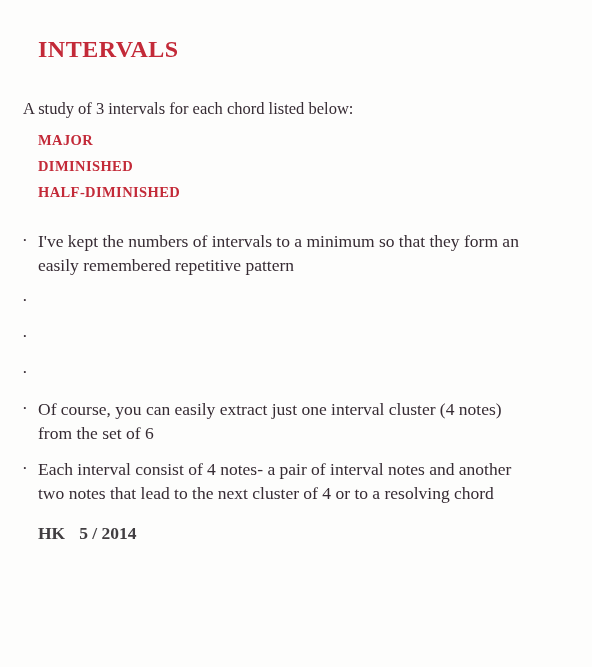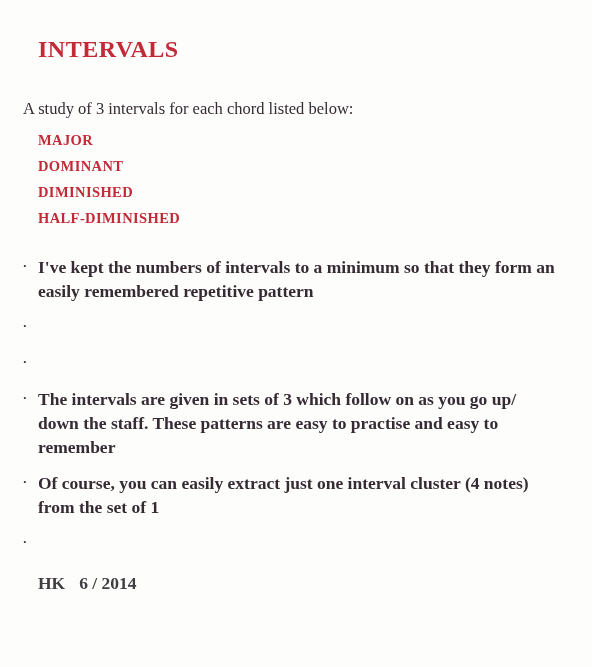--- a/index.html
+++ b/index.html
@@ -56,21 +56,20 @@
     font-size: 17px;
     line-height: 24px;
     color: #362b33;
     text-align: left;
   }
   .bullet-text {
     font-size: 17.5px;
     line-height: 24px;
     white-space: pre-line;
     color: #362b33;
-    font-weight: bold;
   }
   .footer {
     margin: 18px 0 0 38px;
     font-size: 17.5px;
     font-weight: bold;
     color: #413e41;
   }
   .footer-initials {
     margin-right: 14px;
   }
@@ -79,21 +78,20 @@
 <body>
 
 <div class="page">
 
   <h1 class="title">INTERVALS</h1>
 
   <p class="subtitle">A study of 3 intervals for each chord listed below:</p>
 
   <ul class="chord-list">
     <li class="chord-item">MAJOR</li>
-    <li class="chord-item">DOMINANT</li>
     <li class="chord-item">DIMINISHED</li>
     <li class="chord-item">HALF-DIMINISHED</li>
   </ul>
 
   <div class="bullets">
 
     <div class="bullet">
       <span class="bullet-dot">·</span>
       <span class="bullet-text">I've kept the numbers of intervals to a minimum so that they form an
 easily remembered repetitive pattern</span>
@@ -102,34 +100,33 @@
     <div class="bullet">
       <span class="bullet-dot">·</span>
     </div>
 
     <div class="bullet">
       <span class="bullet-dot">·</span>
     </div>
 
     <div class="bullet">
       <span class="bullet-dot">·</span>
-      <span class="bullet-text">The intervals are given in sets of 3 which follow on as you go up/
-down  the staff. These patterns are easy to practise and easy to
-remember</span>
     </div>
 
     <div class="bullet">
       <span class="bullet-dot">·</span>
       <span class="bullet-text">Of course, you can easily extract just one interval cluster (4 notes)
-from the set of 1</span>
+from the set of 6</span>
     </div>
 
     <div class="bullet">
       <span class="bullet-dot">·</span>
+      <span class="bullet-text">Each interval consist of 4 notes- a pair of interval notes and another
+two notes that lead to the next cluster of 4 or to a resolving chord</span>
     </div>
 
   </div>
 
   <div class="footer">
-    <span class="footer-initials">HK</span><span>6 / 2014</span>
+    <span class="footer-initials">HK</span><span>5 / 2014</span>
   </div>
 
 </div>
 
 </body></html>

